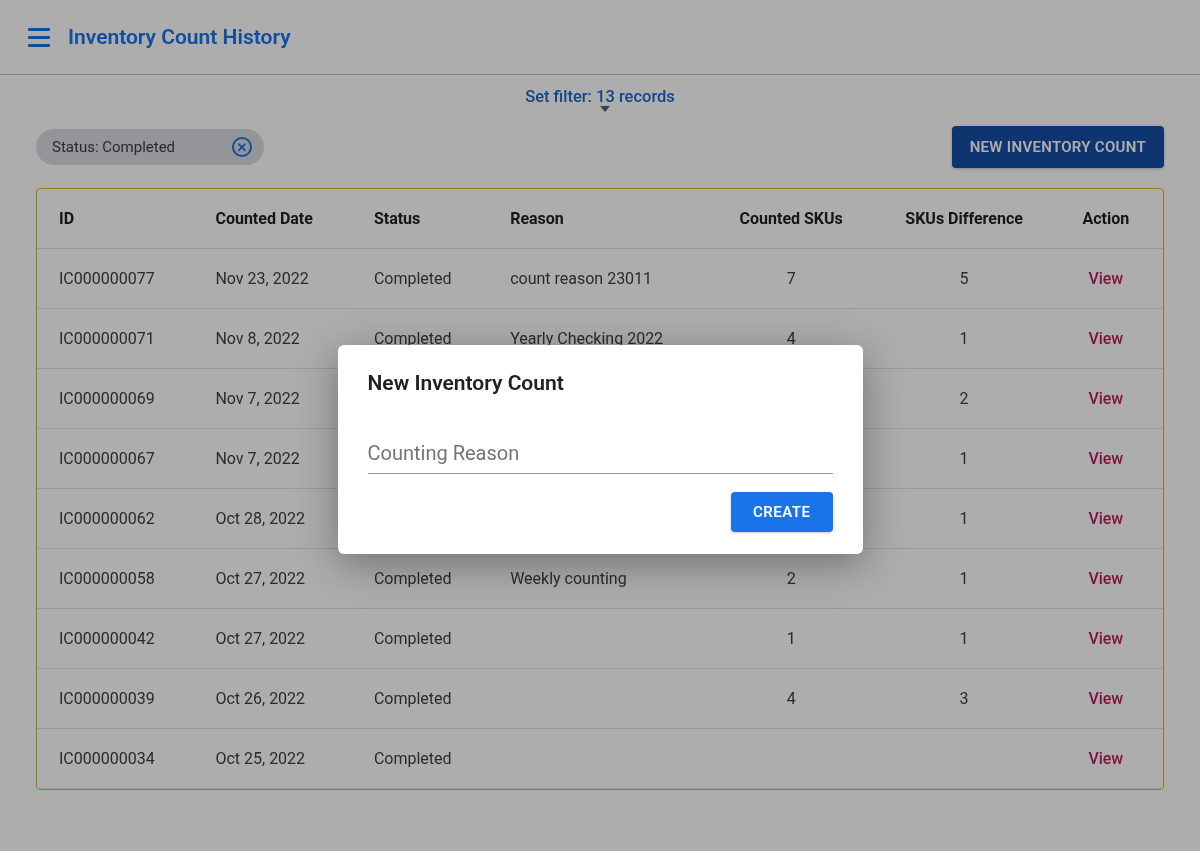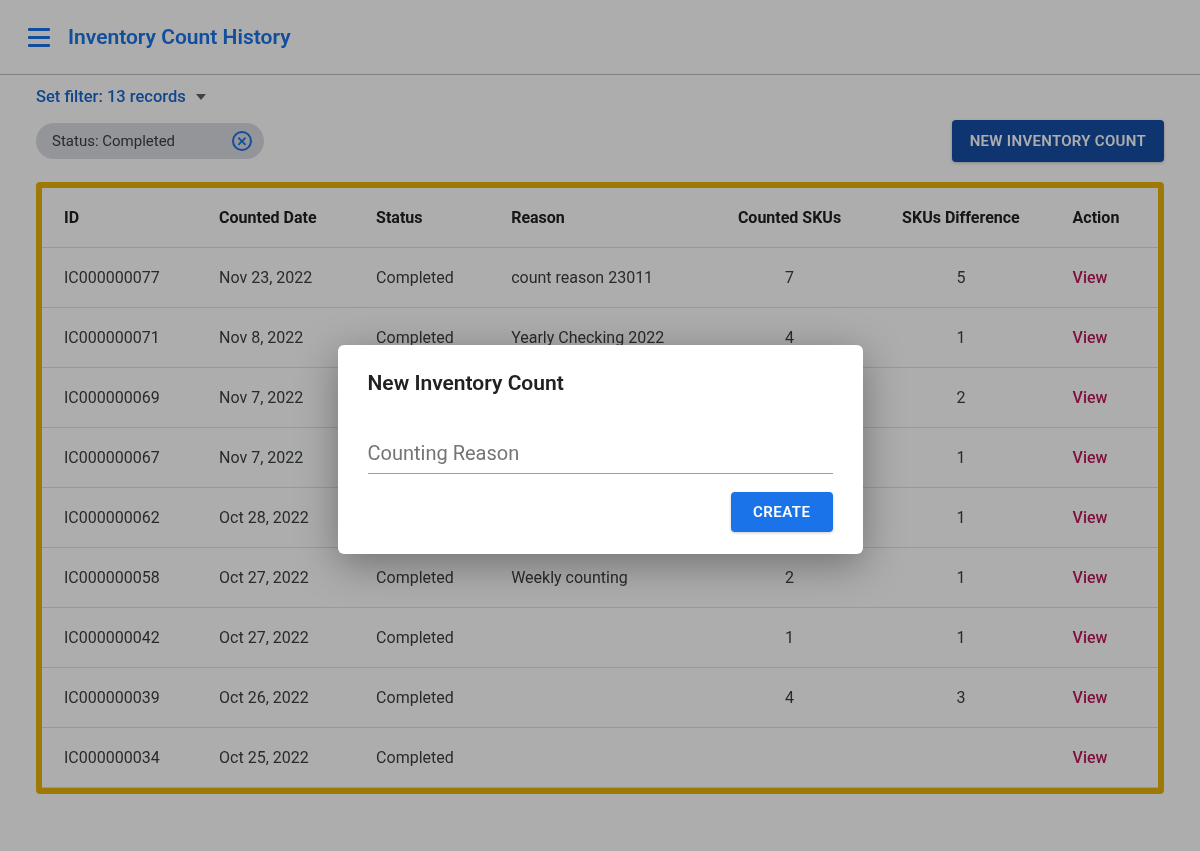--- a/index.html
+++ b/index.html
@@ -51,20 +51,21 @@
       padding: 12px 36px 0 36px;
     }
     .filter-line {
       display: flex;
       align-items: center;
       color: #1967d2;
       font-size: 16.5px;
       font-weight: 500;
       margin-bottom: 14px;
       cursor: pointer;
+      flex-direction: column;
     }
     .filter-line .tri {
       margin-left: 10px;
       width: 0; height: 0;
       border-left: 5px solid transparent;
       border-right: 5px solid transparent;
       border-top: 6px solid #5f6368;
     }
     .filter-row {
       display: flex;
@@ -104,41 +105,41 @@
       border-radius: 4px;
       padding: 12px 18px;
       font-size: 15px;
       font-weight: 600;
       letter-spacing: 0.3px;
       cursor: pointer;
       box-shadow: 0 1px 3px rgba(0,0,0,0.25);
     }
     
     .table-wrap {
-      border: 6px solid #eab308;
+      border: 1px solid #eab308;
       border-radius: 4px;
       overflow: hidden;
     }
     table {
       width: 100%;
       border-collapse: collapse;
     }
     th, td {
       text-align: left;
       padding: 20px 22px;
       font-size: 16px;
       border-bottom: 1px solid #e0e0e0;
       color: #3c4043;
     }
     th {
       font-weight: 700;
       color: #202124;
     }
     th.num, td.num { text-align: center; }
-    th.action, td.action { text-align: left; padding-right: 28px; }
+    th.action, td.action { text-align: center; padding-right: 28px; }
     td.action a {
       color: #be185d;
       text-decoration: none;
       font-weight: 500;
       cursor: pointer;
     }
     
     .overlay {
       position: absolute;
       inset: 0;

